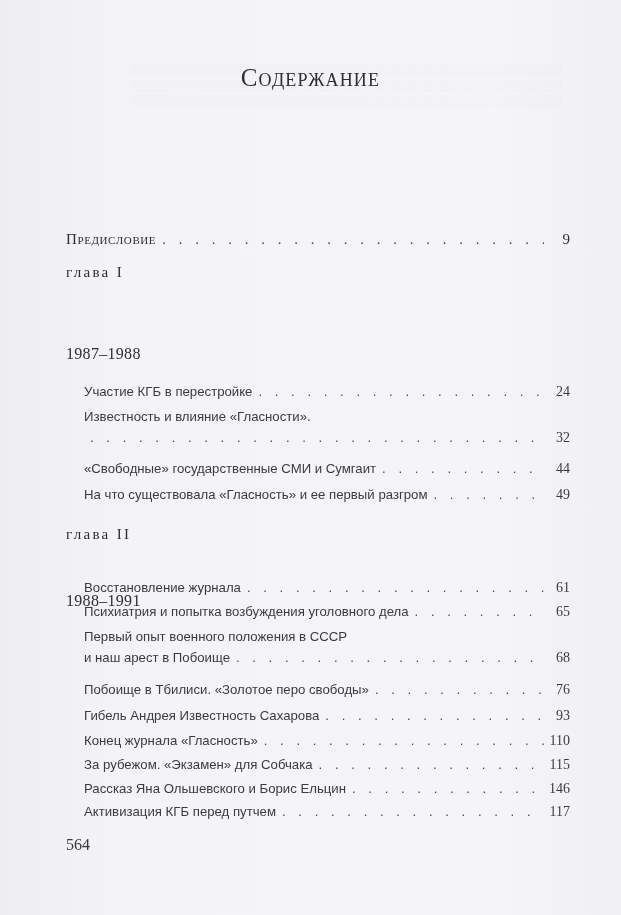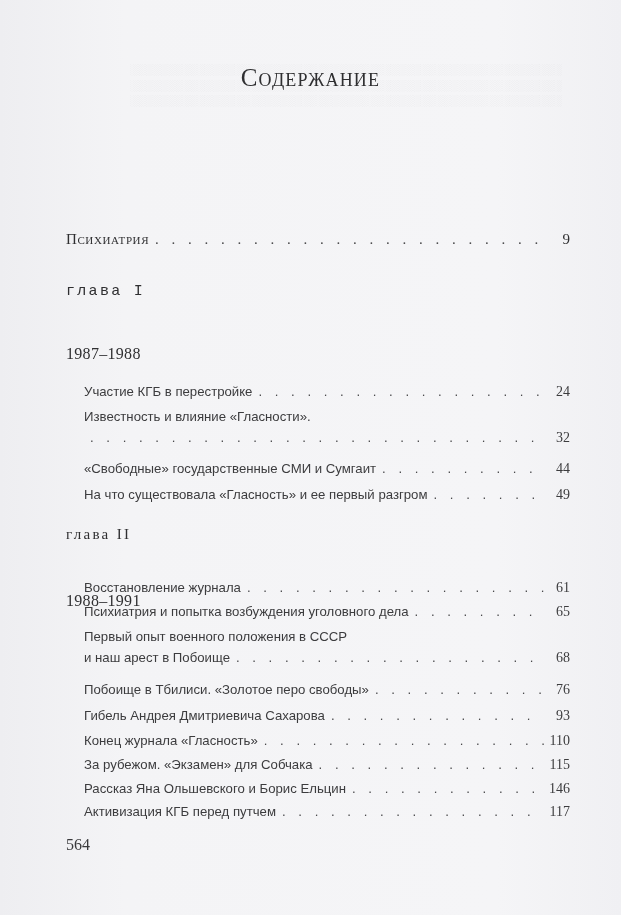--- a/index.html
+++ b/index.html
@@ -75,26 +75,26 @@
 
   <div class="ghost">
     ░░░░░░░░░░░░░░░░░░░░░░░░░░░░░░░░░░░░░░░░░░░░░░░░░░░░░░░░░░<br>
     ░░░░░░░░░░░░░░░░░░░░░░░░░░░░░░░░░░░░░░░░░░░░░░░░░░░░░░░░░░<br>
     ░░░░░░░░░░░░░░░░░░░░░░░░░░░░░░░░░░░░░░░░░░░░░░░░░░░░░░░░░░
   </div>
 
   <div class="title">Содержание</div>
 
   <div class="preface">
-    <span class="lbl">Психиатрия</span>
+    <span class="lbl">Предисловие</span>
     <span class="dots"></span>
     <span class="pg">9</span>
   </div>
 
-  <div class="chapter-label" style="top:283px;font-family:Liberation Mono, monospace;">глава I</div>
+  <div class="chapter-label" style="top:264px;">глава I</div>
   <div class="chapter-years" style="top:301px;">1987–1988</div>
 
 
   <div class="entry" style="top:381px;">
     <div class="row">
       <span class="txt">Участие КГБ в перестройке</span>
       <span class="dots"></span>
       <span class="pg">24</span>
     </div>
   </div>
@@ -154,21 +154,21 @@
   <div class="entry" style="top:679px;">
     <div class="row">
       <span class="txt">Побоище в Тбилиси. «Золотое перо свободы»</span>
       <span class="dots"></span>
       <span class="pg">76</span>
     </div>
   </div>
 
   <div class="entry" style="top:705px;">
     <div class="row">
-      <span class="txt">Гибель Андрея Дмитриевича Сахарова</span>
+      <span class="txt">Гибель Андрея Известность Сахарова</span>
       <span class="dots"></span>
       <span class="pg">93</span>
     </div>
   </div>
 
   <div class="entry" style="top:730px;">
     <div class="row">
       <span class="txt">Конец журнала «Гласность»</span>
       <span class="dots"></span>
       <span class="pg">110</span>

